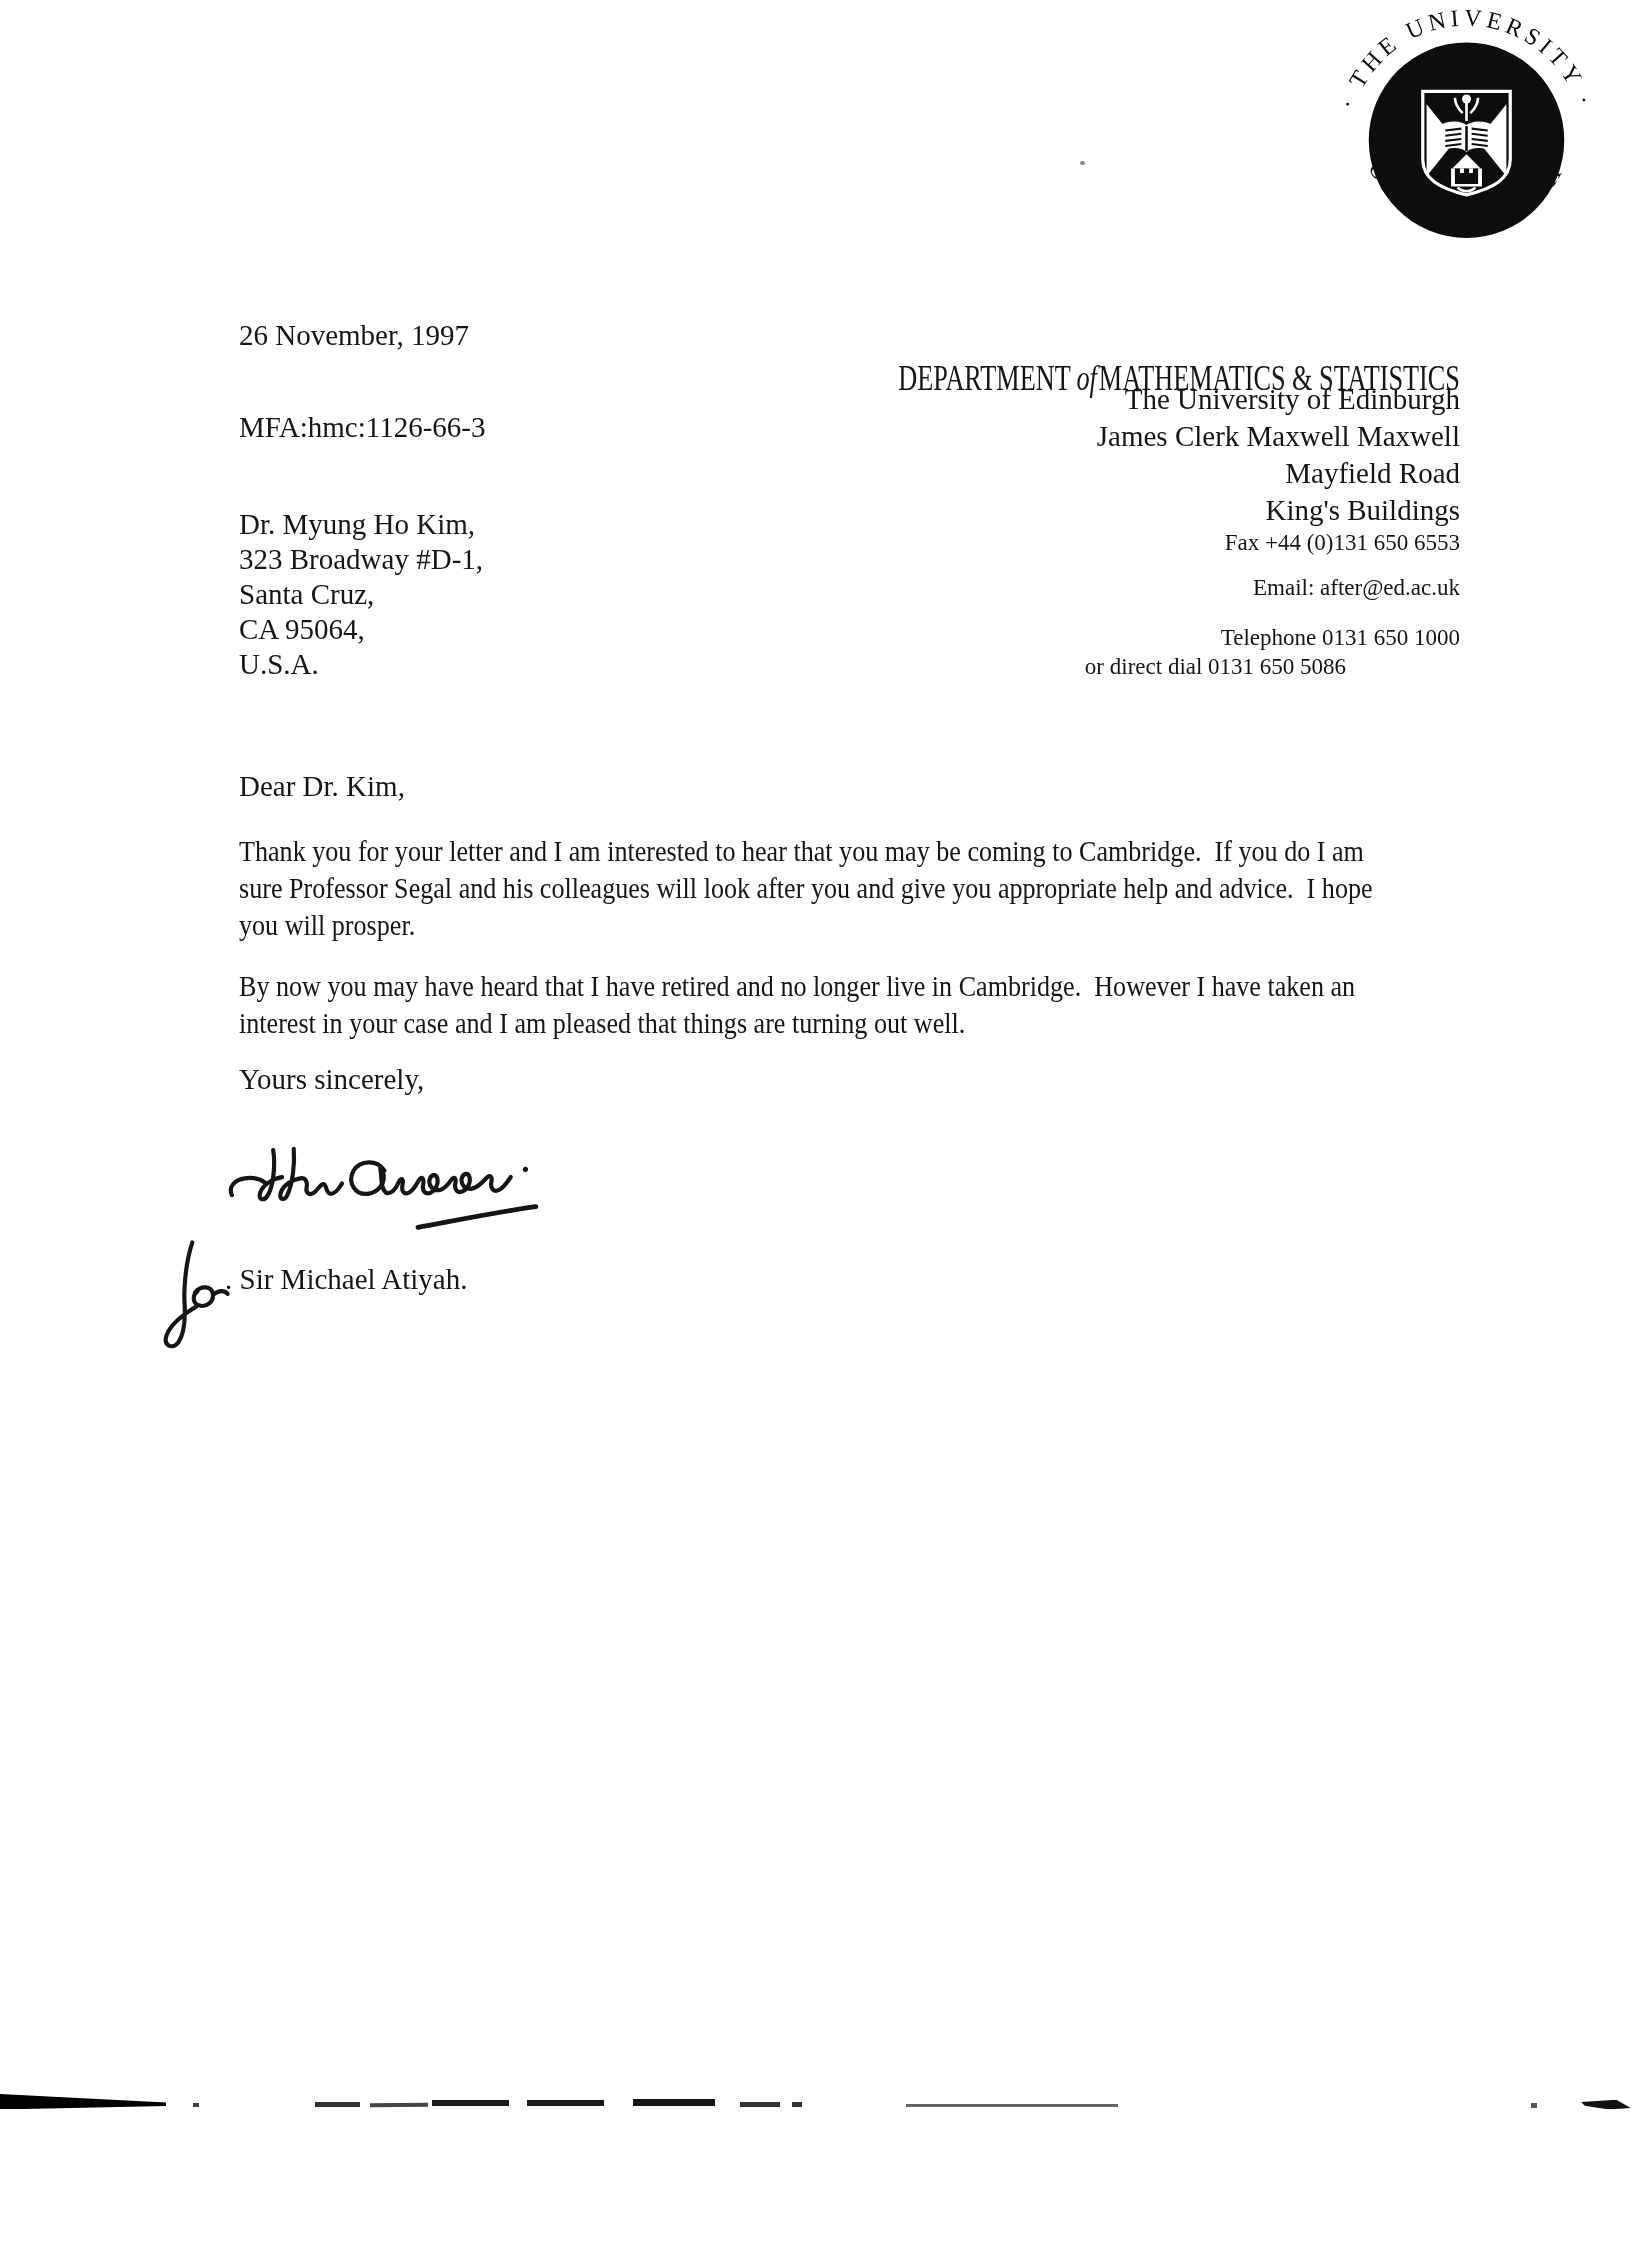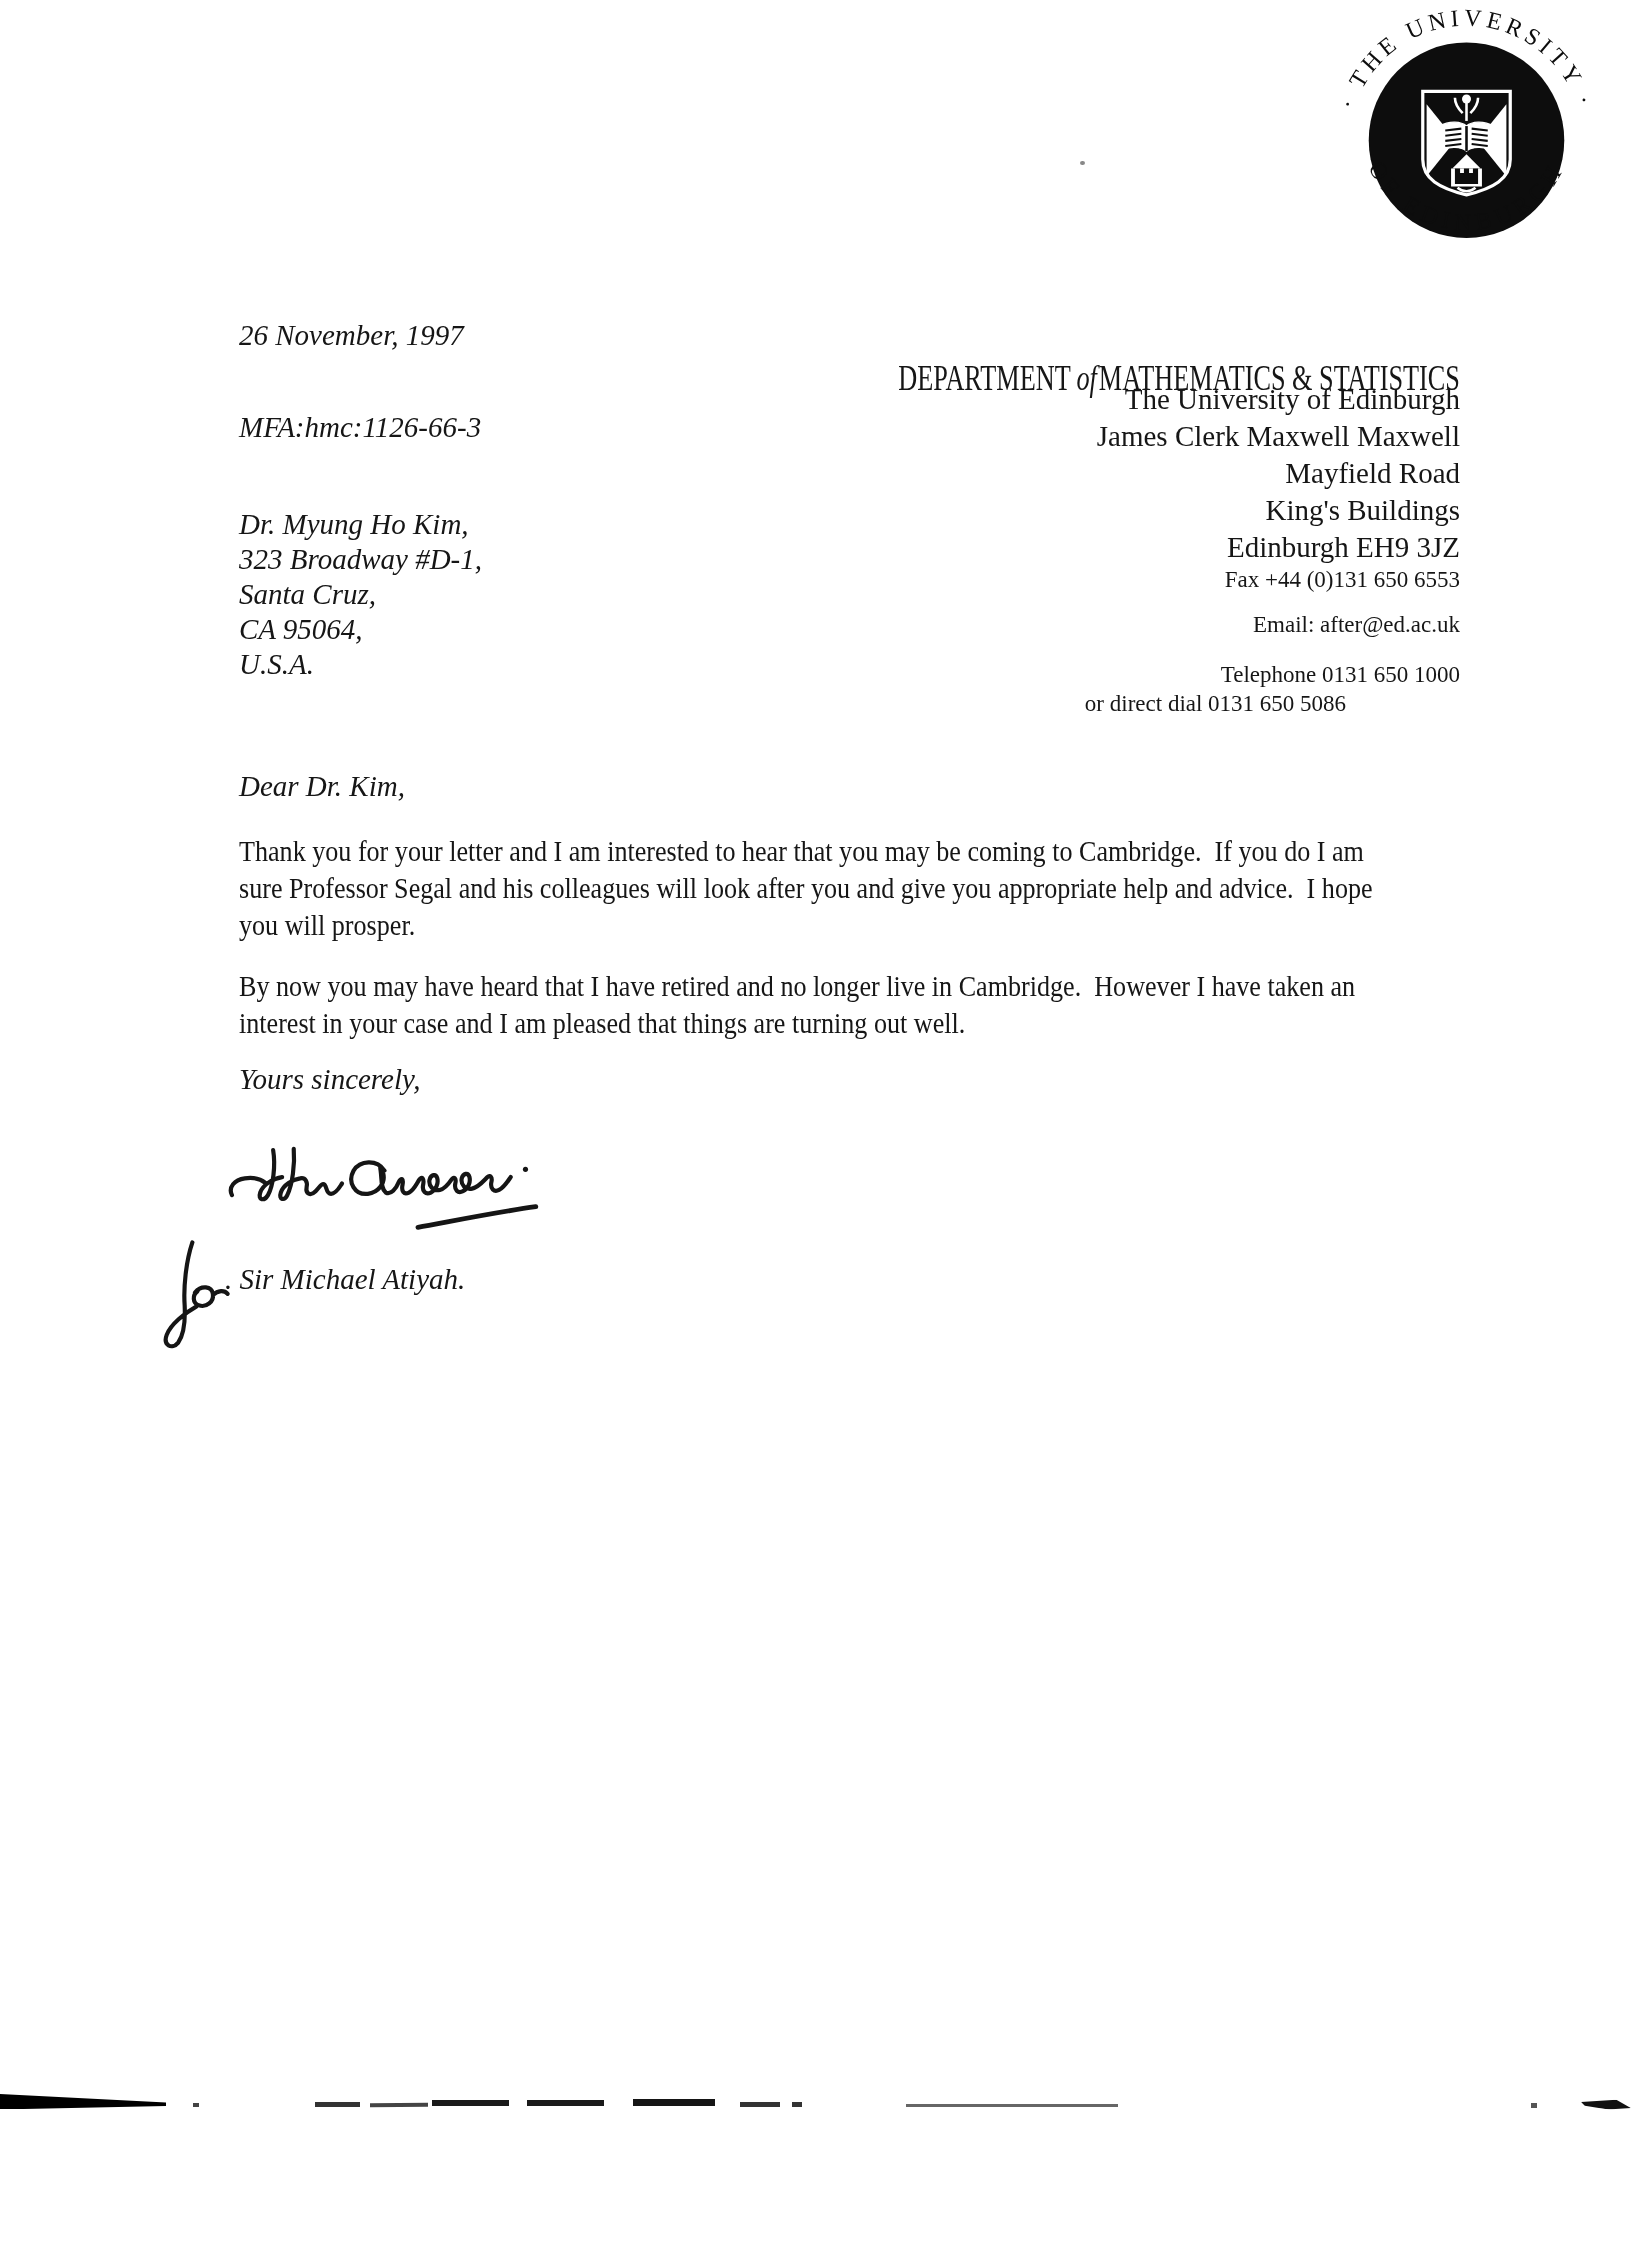--- a/index.html
+++ b/index.html
@@ -6,21 +6,21 @@
   .page {
     position: relative;
     width: 1646px;
     height: 2261px;
     background: #ffffff;
     overflow: hidden;
     font-family: "Liberation Serif", "DejaVu Serif", serif;
     color: #161616;
   }
   .abs { position: absolute; }
-  .txt { font-size: 29px; line-height: 35px; white-space: pre; font-style: italic; }
+  .txt { font-size: 29px; line-height: 35px; white-space: pre; }
   .small-txt { font-size: 23px; line-height: 28px; white-space: pre; }
 
   .date-line   { left: 239px; top: 318px; }
   .ref-line    { left: 239px; top: 410px; }
 
   .dept-title {
     right: 186px; top: 319px;
     font-size: 35px; white-space: pre;
     transform: scaleX(0.75); transform-origin: right center;
     letter-spacing: 0px;
@@ -114,21 +114,20 @@
 
   <div class="abs dept-title">
     <span>DEPARTMENT</span><span class="dept-of">of</span><span>MATHEMATICS &amp; STATISTICS</span>
   </div>
 
   <div class="abs letterhead-right">
     <div class="lh-addr">The University of Edinburgh</div>
     <div class="lh-addr">James Clerk Maxwell Maxwell</div>
     <div class="lh-addr">Mayfield Road</div>
     <div class="lh-addr">King's Buildings</div>
-    <div class="lh-addr">Edinburgh EH9 3JZ</div>
     <div class="small-txt lh-fax">Fax +44 (0)131 650 6553</div>
     <div class="small-txt lh-email">Email: after@ed.ac.uk</div>
     <div class="small-txt lh-tel">Telephone 0131 650 1000</div>
     <div class="small-txt lh-dial">or direct dial 0131 650 5086</div>
   </div>
 
   <div class="abs recipient">
     <div class="txt">Dr. Myung Ho Kim,</div>
     <div class="txt">323 Broadway #D-1,</div>
     <div class="txt">Santa Cruz,</div>

